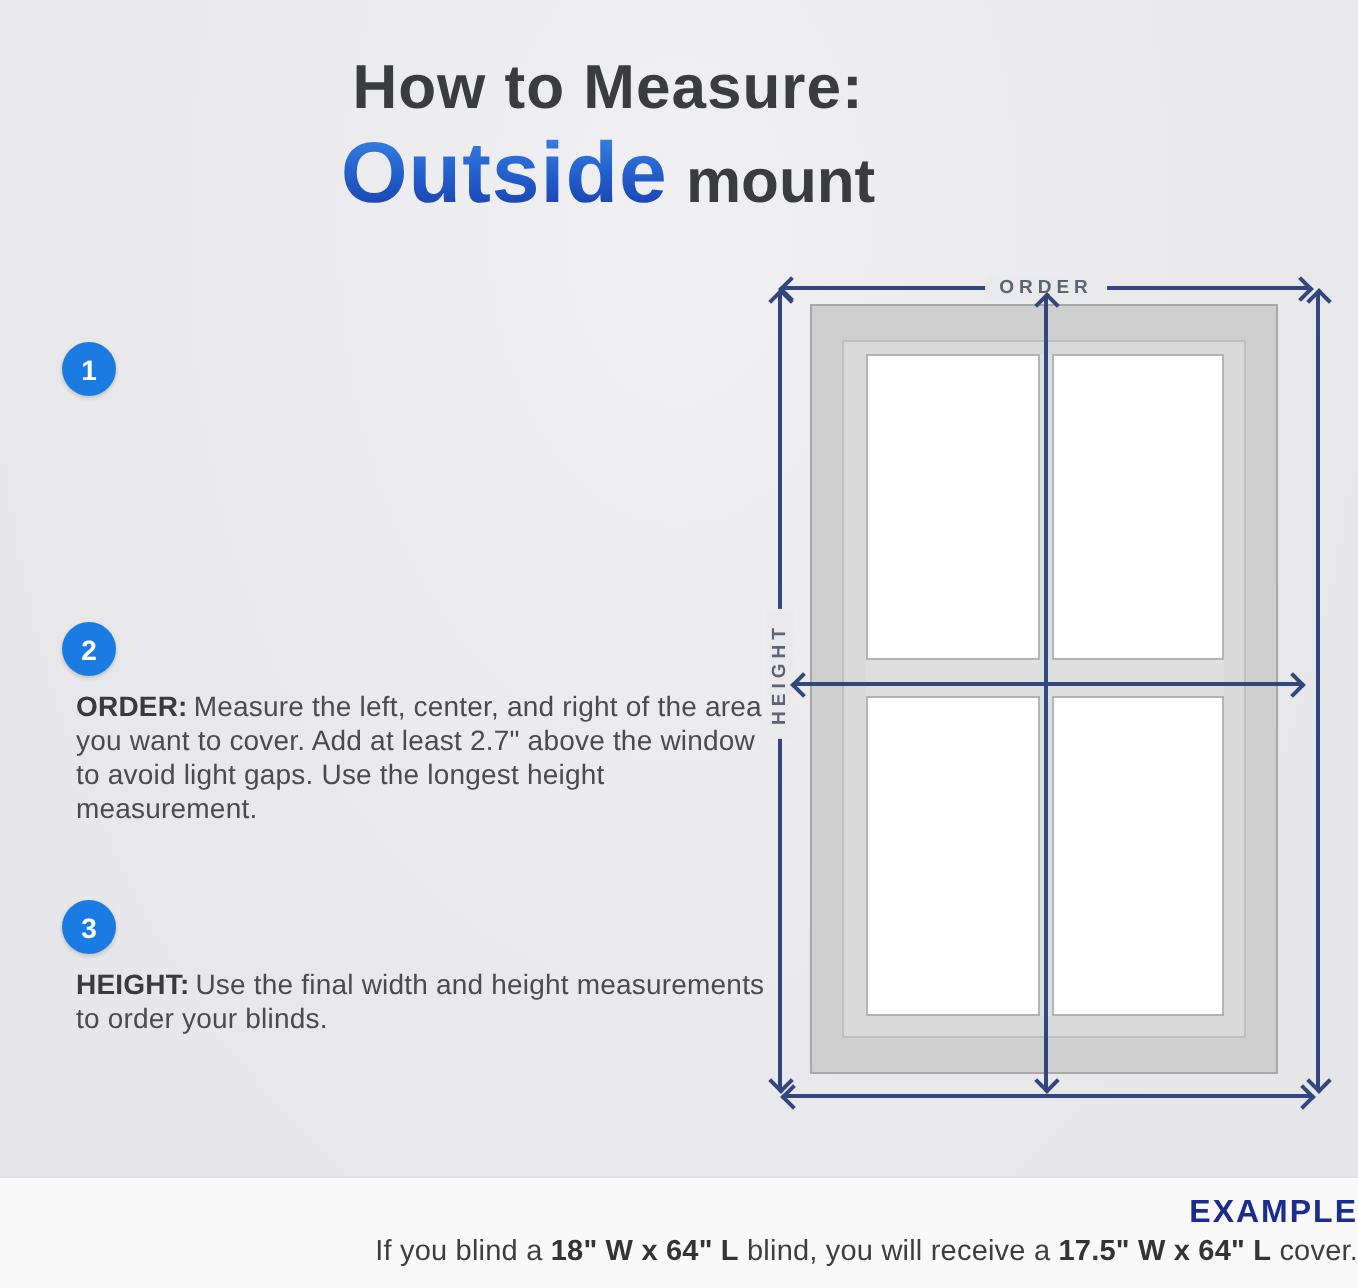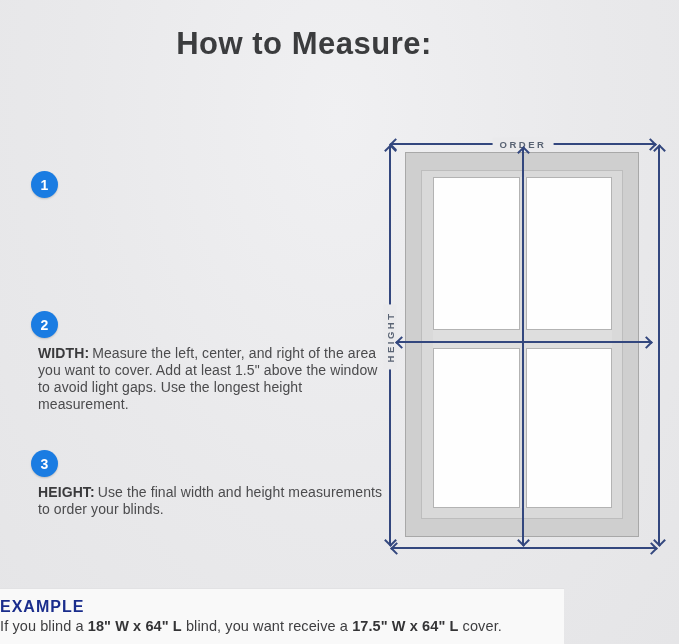--- a/index.html
+++ b/index.html
@@ -75,50 +75,53 @@
   .ah-right{transform:rotate(135deg)}
   .mlabel{
     position:absolute;background:#eaeaec;color:#5a6474;
     font-size:9.5px;font-weight:700;letter-spacing:2.5px;
     padding:1px 7px;white-space:nowrap;
   }
   .mlabel-width{left:523px;top:144px;transform:translate(-50%,-50%)}
   .mlabel-height{left:390px;top:337px;transform:translate(-50%,-50%) rotate(-90deg)}
   
   .example-strip{
-    position:absolute;left:0;top:588px;width:564px;height:56px;
-    background:#f9f9f9;border-top:1px solid #e2e2e4;text-align:left;
+    position:absolute;left:0;top:588px;width:679px;height:56px;
+    background:#f9f9f9;border-top:1px solid #e2e2e4;text-align:right;
   }
   .example-heading{
     margin-top:9px;font-size:16px;font-weight:800;letter-spacing:1px;
     color:var(--example-navy);
   }
   .example-line{
     margin-top:2px;font-size:14.5px;color:#3e3e40;letter-spacing:.1px;
   }
   .example-line .bold{font-weight:700;color:#343436}
 </style>
 </head>
 <body>
 
 <div class="canvas">
 
   <div class="title-wrap">
     <div class="title-line1">How to Measure:</div>
+    <div class="title-line2">
+      <span class="title-highlight">Outside</span><span class="title-suffix">mount</span>
+    </div>
   </div>
 
   <div class="badge" style="top:171px">
     <span>1</span>
   </div>
 
   <div class="badge" style="top:311px">
     <span>2</span>
   </div>
   <p class="step-text" style="top:345px">
-    <b class="step-label">WIDTH:</b><span>Measure the left, center, and right of the area you want to cover. Add at least 1.5" above the window to avoid light gaps. Use the longest height measurement.</span>
+    <b class="step-label">ORDER:</b><span>Measure the left, center, and right of the area you want to cover. Add at least 2.7" above the window to avoid light gaps. Use the longest height measurement.</span>
   </p>
 
   <div class="badge" style="top:450px">
     <span>3</span>
   </div>
   <p class="step-text" style="top:484px">
     <b class="step-label">HEIGHT:</b><span>Use the final width and height measurements to order your blinds.</span>
   </p>
 
   <div>
@@ -154,17 +157,17 @@
     <span class="ah ah-down" style="left:518.5px;top:536px"></span>
 
     <div class="mline" style="left:397px;top:341px;width:254px;height:2px"></div>
     <span class="ah ah-left" style="left:397px;top:337.5px"></span>
     <span class="ah ah-right" style="left:642px;top:337.5px"></span>
   </div>
 
   <div class="example-strip">
     <div class="example-heading">EXAMPLE</div>
     <div class="example-line">
-      <span>If you blind a </span><span class="bold">18" W x 64" L</span><span> blind, you want receive a </span><span class="bold">17.5" W x 64" L</span><span> cover.</span>
+      <span>If you blind a </span><span class="bold">18" W x 64" L</span><span> blind, you will receive a </span><span class="bold">17.5" W x 64" L</span><span> cover.</span>
     </div>
   </div>
 
 </div>
 
 </body></html>

